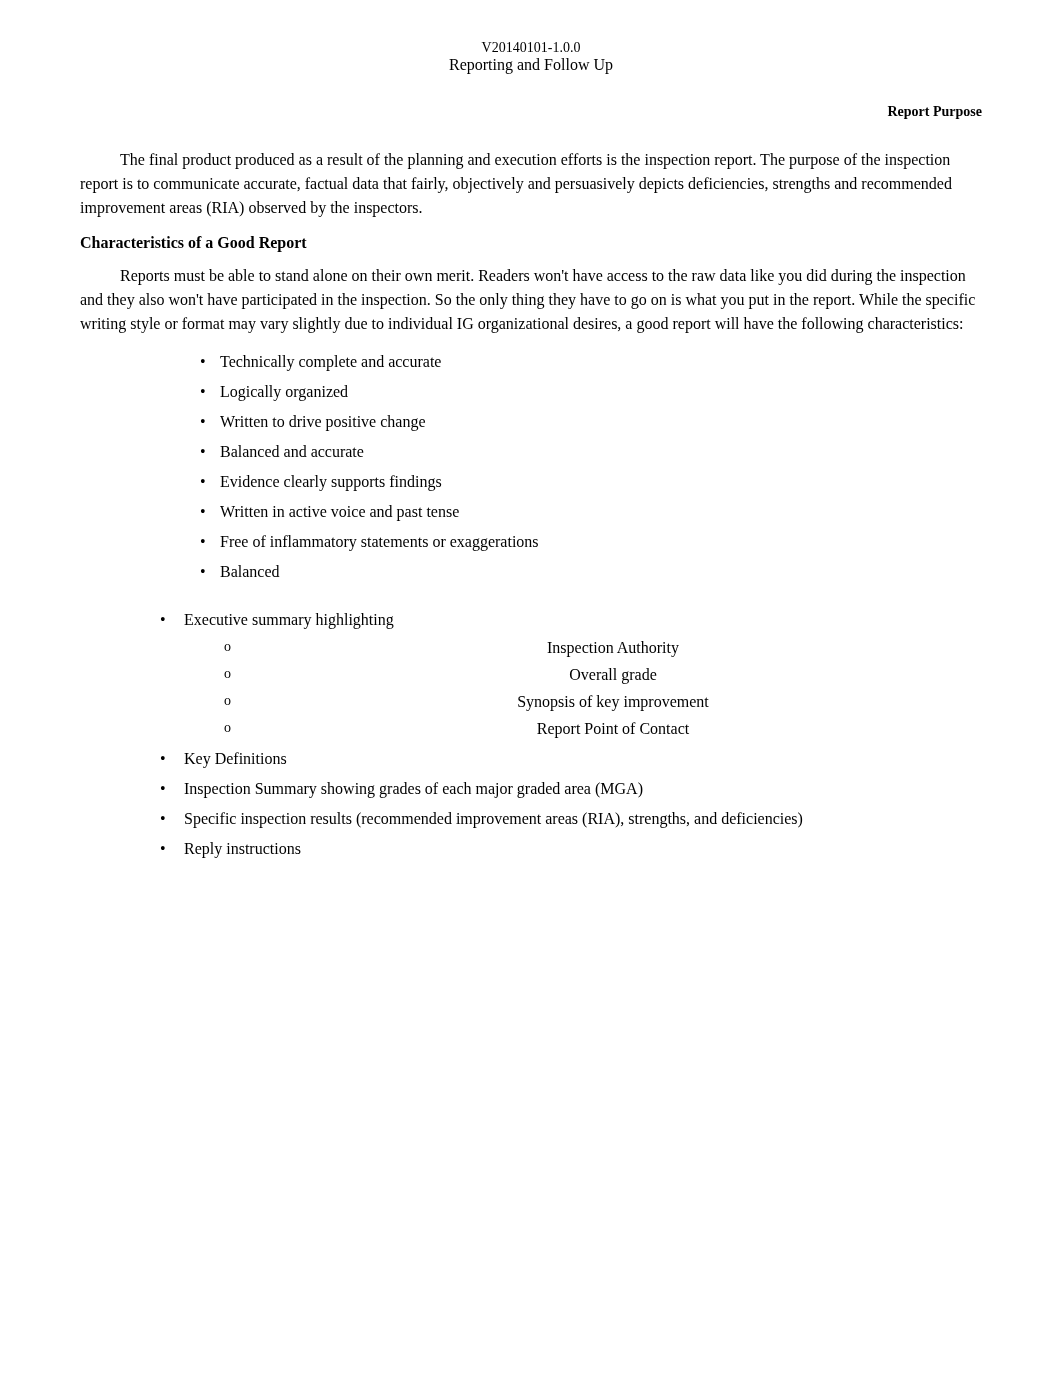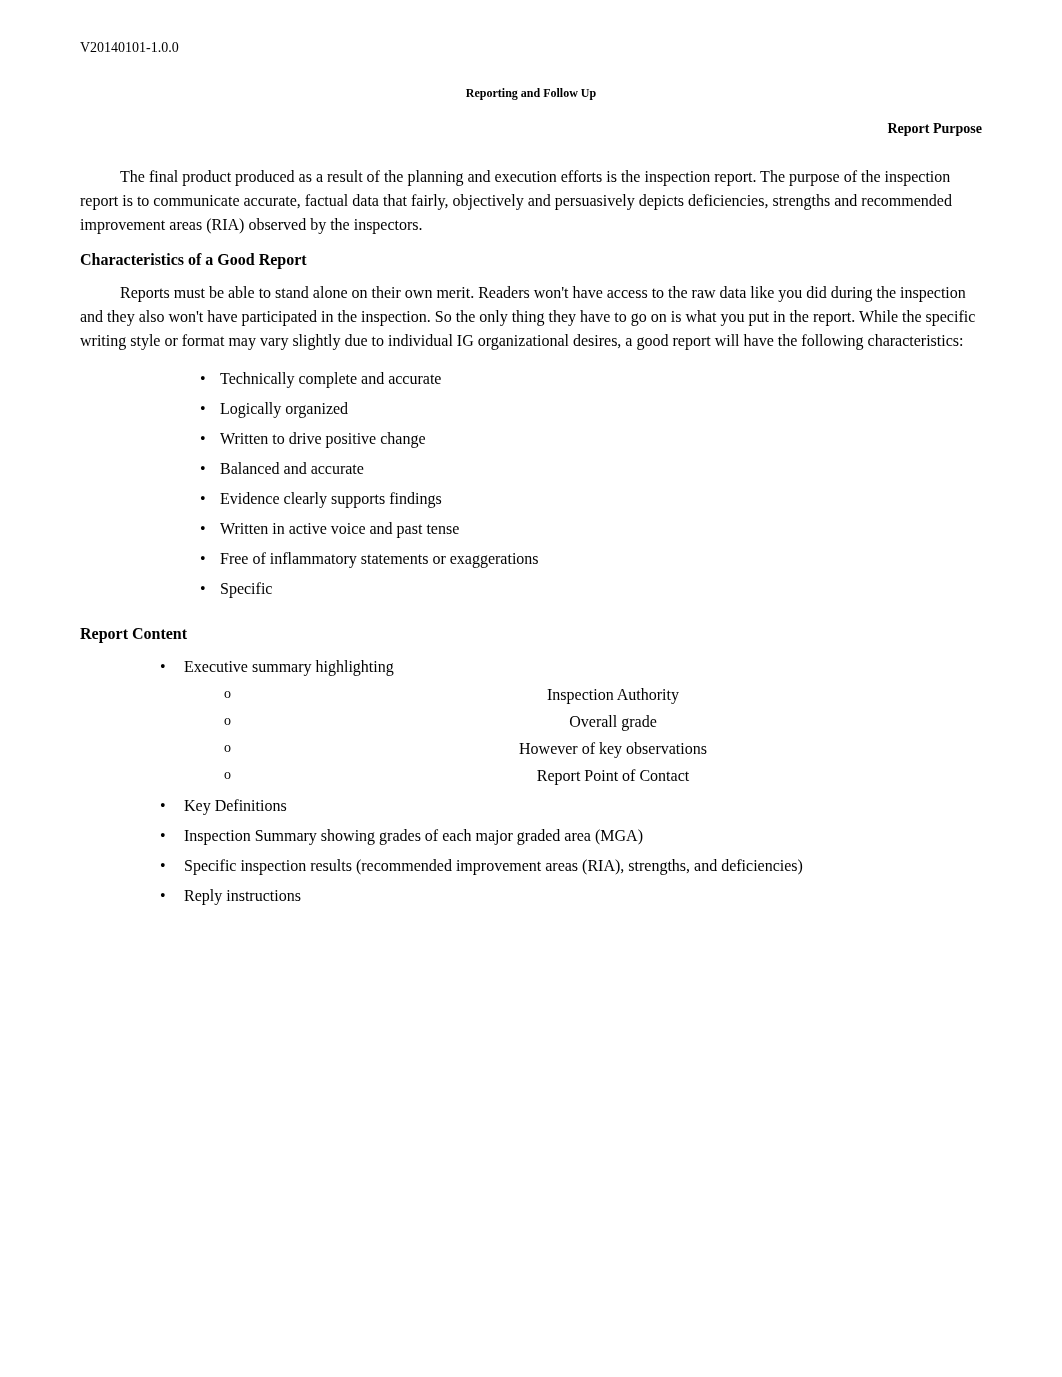--- a/index.html
+++ b/index.html
@@ -13,28 +13,28 @@
       font-size: 16px;
       background: #ffffff;
       color: #000000;
       width: 1062px;
       min-height: 1377px;
       padding: 40px 80px 60px 80px;
     }
 
     .version-label {
       font-size: 14px;
-      margin-bottom: 30px;
+      text-align: center;
     }
 
     .main-title {
       text-align: center;
-      font-weight: bold;
-      font-size: 12px;
-      margin-bottom: 20px;
+      font-weight: normal;
+      font-size: 16px;
+      margin-bottom: 30px;
     }
 
     .section-heading {
       font-weight: bold;
       font-size: 14px;
       margin-bottom: 28px;
       text-align: right;
     }
 
     .sub-heading {
@@ -144,36 +144,33 @@
 
   <ul class="bullet-list">
 
   <li>Technically complete and accurate</li>
       <li>Logically organized</li>
       <li>Written to drive positive change</li>
       <li>Balanced and accurate</li>
       <li>Evidence clearly supports findings</li>
       <li>Written in active voice and past tense</li>
       <li>Free of inflammatory statements or exaggerations</li>
-      <li>Specific</li>
+      <li>Balanced</li>
     </ul>
 </div>
 
 <div class="section-gap">
-  <h3 class="sub-heading">
-    <span>Report Content</span>
-  </h3>
 
 
   <ul class="outer-bullet-list">
 
   <li><span>Executive summary highlighting</span><ul class="inner-sub-list">
           <li>Inspection Authority</li>
           <li>Overall grade</li>
-          <li>However of key observations</li>
+          <li>Synopsis of key improvement</li>
           <li>Report Point of Contact</li>
         </ul></li>
       <li><span>Key Definitions</span></li>
       <li><span>Inspection Summary showing grades of each major graded area (MGA)</span></li>
       <li><span>Specific  inspection results (recommended improvement areas (RIA), strengths, and deficiencies)</span></li>
       <li><span>Reply instructions</span></li>
     </ul>
 </div>
 
 </body></html>

